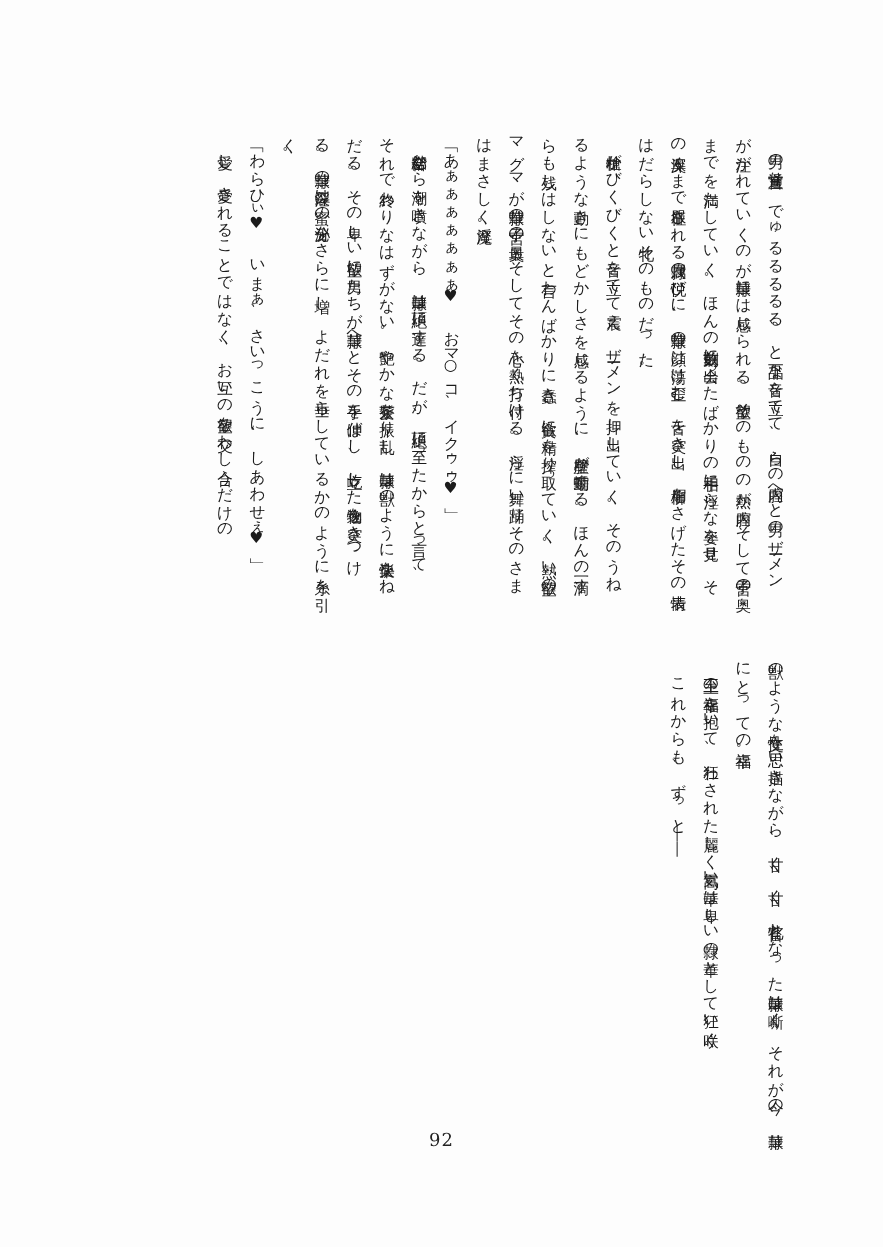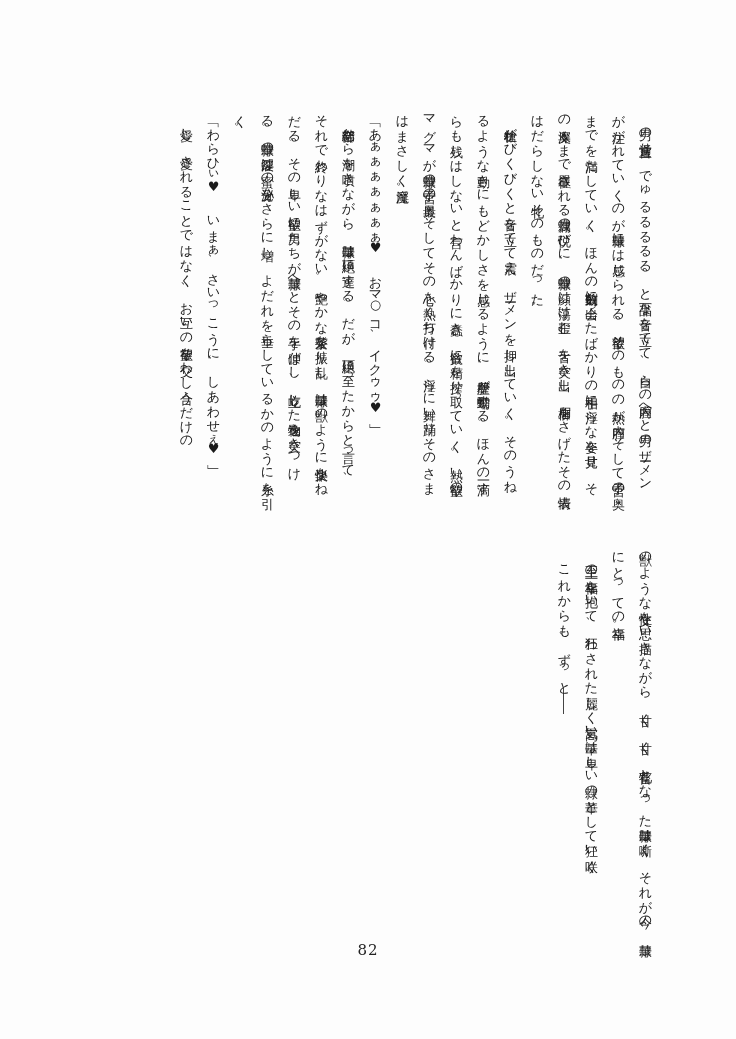--- a/index.html
+++ b/index.html
@@ -73,15 +73,15 @@
       <p>「わらひぃ♥　いまぁ、さいっこうに、しあわせぇ♥」</p>
       <p>愛し、愛されることではなく、お互いの欲望を交わし合うだけの</p>
     </div>
 
   <div class="text-block block-bottom">
       <p class="no-indent">獣のような性交を思い描きながら、甘く、甘く、牝畜となった隷華は嘶く。それが今の、隷華にとっての幸福。</p>
       <p>至上の幸福を抱いて、狂わされた麗しく気高い華は卑しい隷の華として狂い咲く。</p>
       <p>これからも、ずっと――</p>
     </div>
 
-  <div class="page-number">82</div>
+  <div class="page-number">92</div>
 
 </div>
 
 </body></html>

